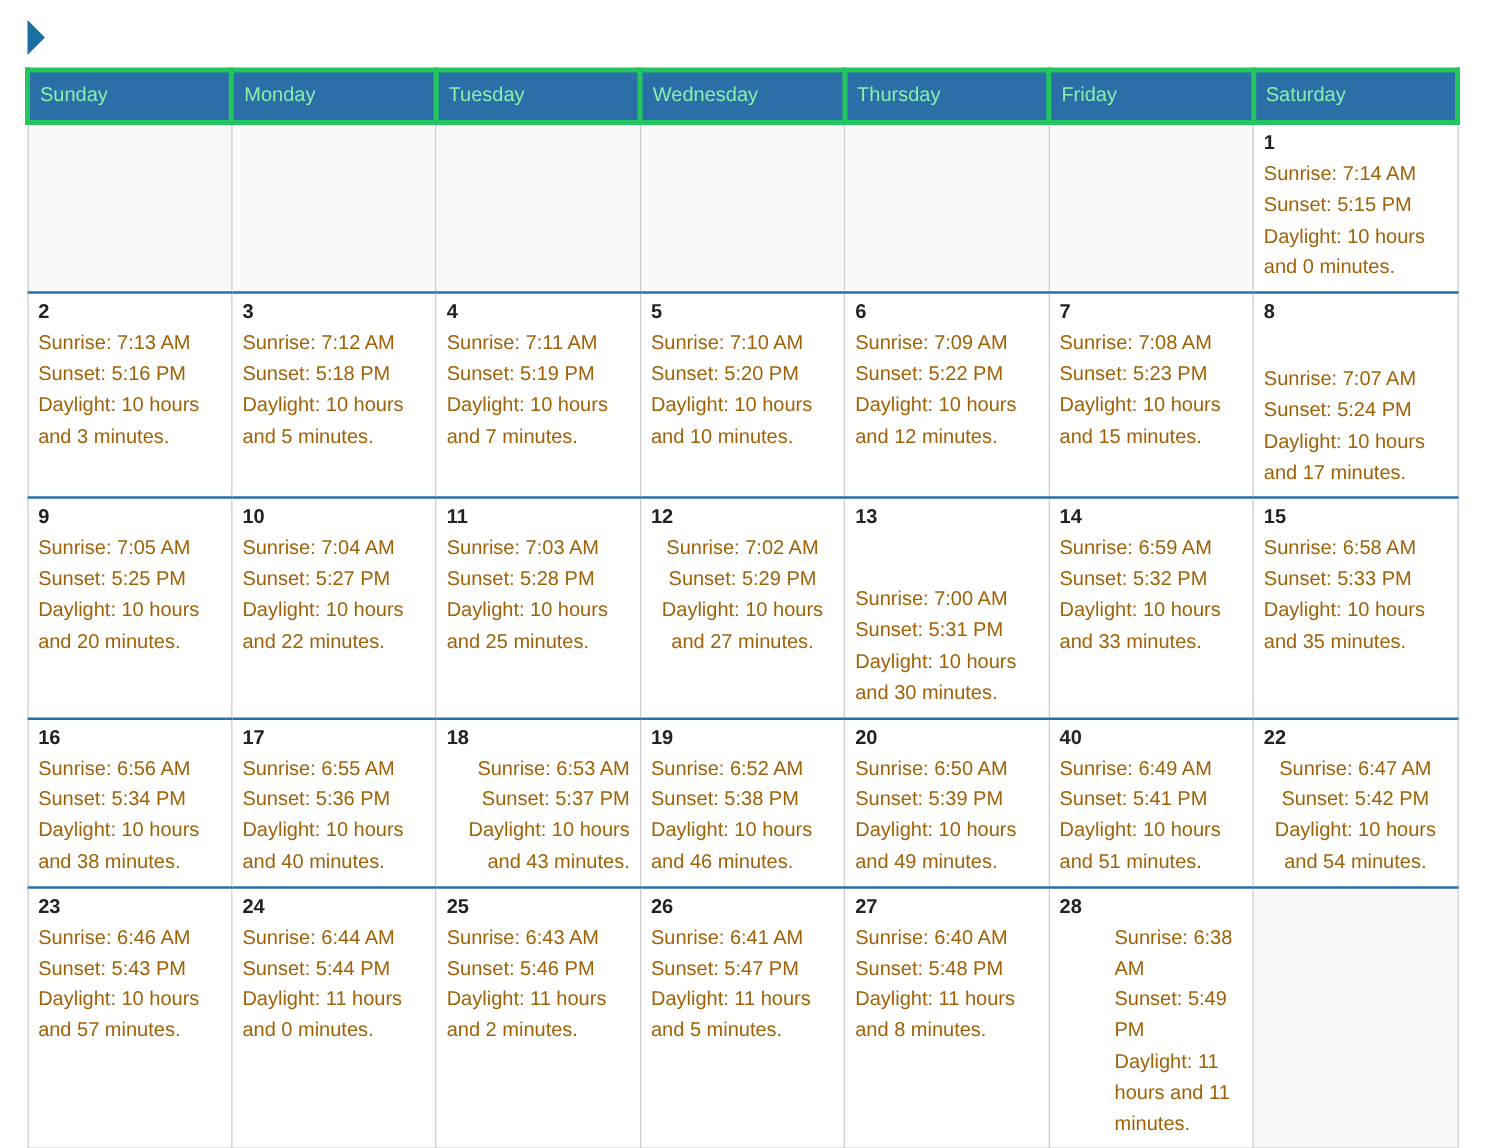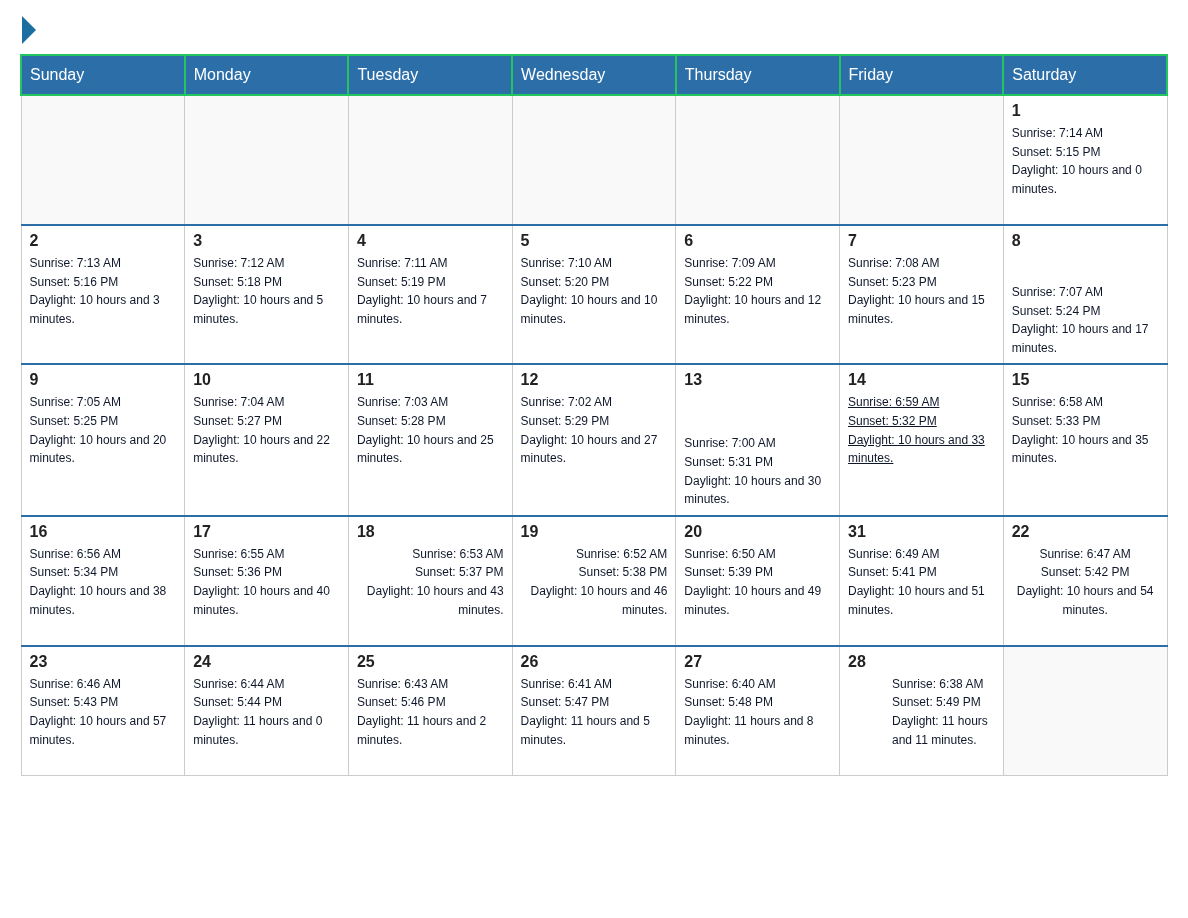--- a/index.html
+++ b/index.html
@@ -60,47 +60,47 @@
       color: #444;
       margin-top: 4px;
     }
     .calendar {
       width: 100%;
       border-collapse: collapse;
       margin-top: 10px;
     }
     .calendar th {
       background-color: #2b6ea8;
-      color: #ffffff;
+      color: #86efac;
       font-size: 16px;
       font-weight: normal;
       padding: 10px 8px;
       text-align: left;
-      border: 2px solid #22c55e;
+      border: 4px solid #22c55e;
     }
     .calendar td {
       border: 1px solid #ccc;
       vertical-align: top;
       padding: 6px 8px;
       width: calc(100% / 7);
       height: 130px;
     }
     .calendar td.empty {
       background: #f9f9f9;
     }
     .day-number {
       font-size: 16px;
       font-weight: bold;
       color: #222;
       display: block;
       margin-bottom: 4px;
     }
     .day-info {
-      font-size: 12px;
-      color: #0f172a;
+      font-size: 16px;
+      color: #a16207;
       line-height: 1.55;
     }
     .week-row td {
       border-top: 2px solid #2b6ea8;
     }
   </style>
 </head>
 <body>
 
 <div class="header">
@@ -202,33 +202,33 @@
 Daylight: 10 hours and 22 minutes.</div>
         </td>
         <td>
           <span class="day-number">11</span>
           <div class="day-info" style="white-space: pre-line;">Sunrise: 7:03 AM
 Sunset: 5:28 PM
 Daylight: 10 hours and 25 minutes.</div>
         </td>
         <td>
           <span class="day-number">12</span>
-          <div class="day-info" style="white-space: pre-line;">Sunrise: 7:02 AM
+          <div class="day-info" style="white-space: pre-line; text-align: center;">Sunrise: 7:02 AM
 Sunset: 5:29 PM
 Daylight: 10 hours and 27 minutes.</div>
         </td>
         <td>
           <span class="day-number">13</span>
           <div class="day-info" style="white-space: pre-line; margin-top: 45px;">Sunrise: 7:00 AM
 Sunset: 5:31 PM
 Daylight: 10 hours and 30 minutes.</div>
         </td>
         <td>
           <span class="day-number">14</span>
-          <div class="day-info" style="white-space: pre-line; text-decoration: underline;">Sunrise: 6:59 AM
+          <div class="day-info" style="white-space: pre-line;">Sunrise: 6:59 AM
 Sunset: 5:32 PM
 Daylight: 10 hours and 33 minutes.</div>
         </td>
         <td>
           <span class="day-number">15</span>
           <div class="day-info" style="white-space: pre-line;">Sunrise: 6:58 AM
 Sunset: 5:33 PM
 Daylight: 10 hours and 35 minutes.</div>
         </td>
       </tr>
@@ -246,32 +246,32 @@
 Daylight: 10 hours and 40 minutes.</div>
         </td>
         <td>
           <span class="day-number">18</span>
           <div class="day-info" style="white-space: pre-line; text-align: right;">Sunrise: 6:53 AM
 Sunset: 5:37 PM
 Daylight: 10 hours and 43 minutes.</div>
         </td>
         <td>
           <span class="day-number">19</span>
-          <div class="day-info" style="white-space: pre-line; text-align: right;">Sunrise: 6:52 AM
+          <div class="day-info" style="white-space: pre-line;">Sunrise: 6:52 AM
 Sunset: 5:38 PM
 Daylight: 10 hours and 46 minutes.</div>
         </td>
         <td>
           <span class="day-number">20</span>
           <div class="day-info" style="white-space: pre-line;">Sunrise: 6:50 AM
 Sunset: 5:39 PM
 Daylight: 10 hours and 49 minutes.</div>
         </td>
         <td>
-          <span class="day-number">31</span>
+          <span class="day-number">40</span>
           <div class="day-info" style="white-space: pre-line;">Sunrise: 6:49 AM
 Sunset: 5:41 PM
 Daylight: 10 hours and 51 minutes.</div>
         </td>
         <td>
           <span class="day-number">22</span>
           <div class="day-info" style="white-space: pre-line; text-align: center;">Sunrise: 6:47 AM
 Sunset: 5:42 PM
 Daylight: 10 hours and 54 minutes.</div>
         </td>

